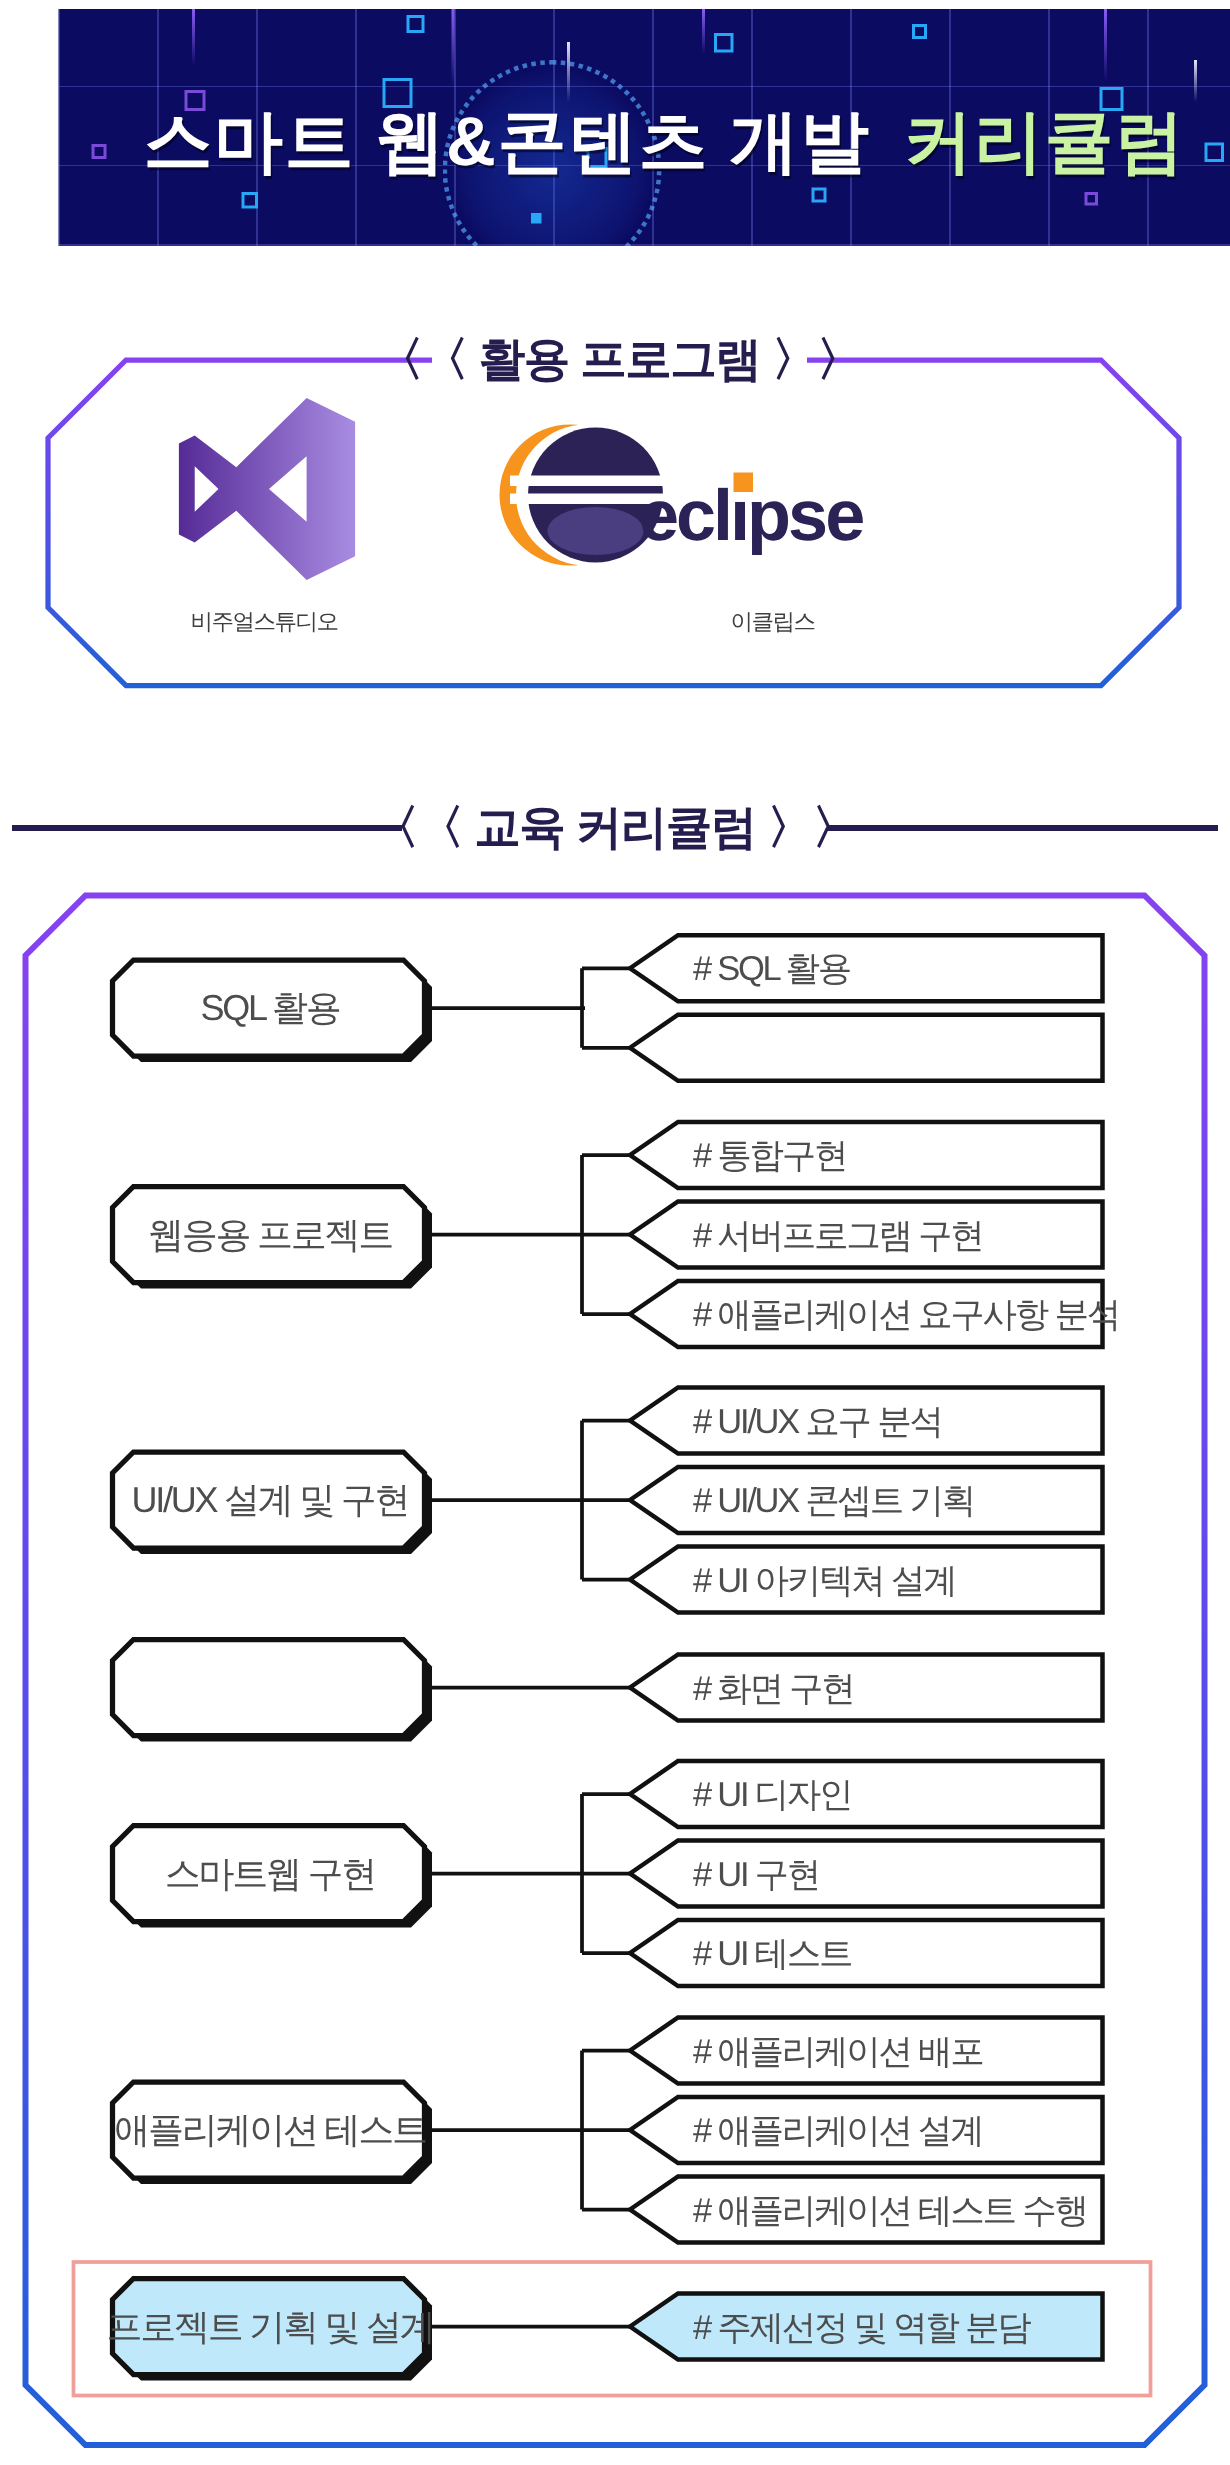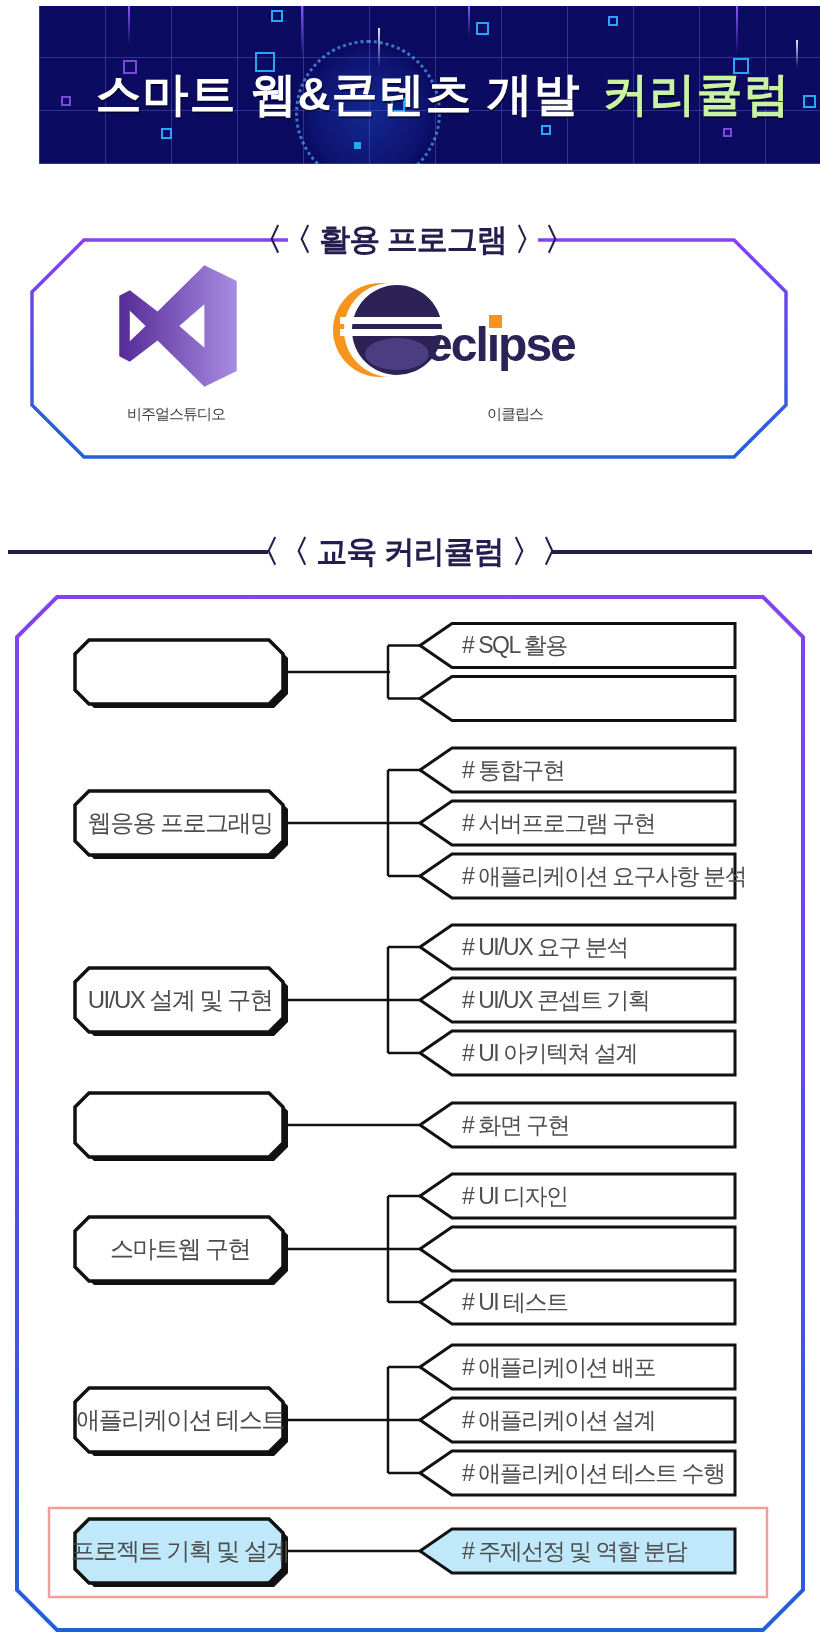--- a/index.html
+++ b/index.html
@@ -176,32 +176,34 @@
     </svg>
 
   <div class="sec-title" id="title1">〈〈 활용 프로그램 〉〉</div>
   <div class="sec-title" id="title2">〈〈 교육 커리큘럼 〉〉</div>
 
   <div class="program-label" id="vs-label">비주얼스튜디오</div>
   <div class="program-label" id="ec-label">이클립스</div>
   <div id="eclipse-wordmark"><span>ecl</span><span class="iwrap">ı<span class="idot" style="background:#f7941e"></span></span><span>pse</span></div>
 
   <div id="overlay">
+      <div class="subject-label" style="left:80px;top:640px;">SQL 활용</div>
       <div class="topic-label" style="left:452px;top:623.5px;"># SQL 활용</div>
-      <div class="subject-label" style="left:80px;top:791px;">웹응용 프로그래밍</div>
+      <div class="subject-label" style="left:80px;top:791px;">웹응용 프로젝트</div>
       <div class="topic-label" style="left:452px;top:748px;"># 통합구현</div>
       <div class="topic-label" style="left:452px;top:801px;"># 서버프로그램 구현</div>
       <div class="topic-label" style="left:452px;top:854px;"># 애플리케이션 요구사항 분석</div>
       <div class="subject-label" style="left:80px;top:968px;">UI/UX 설계 및 구현</div>
       <div class="topic-label" style="left:452px;top:978px;"># UI/UX 콘셉트 기획</div>
       <div class="topic-label" style="left:452px;top:925px;"># UI/UX 요구 분석</div>
       <div class="topic-label" style="left:452px;top:1031px;"># UI 아키텍쳐 설계</div>
       <div class="topic-label" style="left:452px;top:1103px;"># 화면 구현</div>
       <div class="subject-label" style="left:80px;top:1217px;">스마트웹 구현</div>
       <div class="topic-label" style="left:452px;top:1174px;"># UI 디자인</div>
+      <div class="topic-label" style="left:452px;top:1227px;"># UI 구현</div>
       <div class="topic-label" style="left:452px;top:1280px;"># UI 테스트</div>
       <div class="subject-label" style="left:80px;top:1388px;">애플리케이션 테스트</div>
       <div class="topic-label" style="left:452px;top:1345px;"># 애플리케이션 배포</div>
       <div class="topic-label" style="left:452px;top:1398px;"># 애플리케이션 설계</div>
       <div class="topic-label" style="left:452px;top:1451px;"># 애플리케이션 테스트 수행</div>
       <div class="subject-label" style="left:80px;top:1519px;">프로젝트 기획 및 설계</div>
       <div class="topic-label" style="left:452px;top:1529px;"># 주제선정 및 역할 분담</div>
     </div>
 </div>
 

